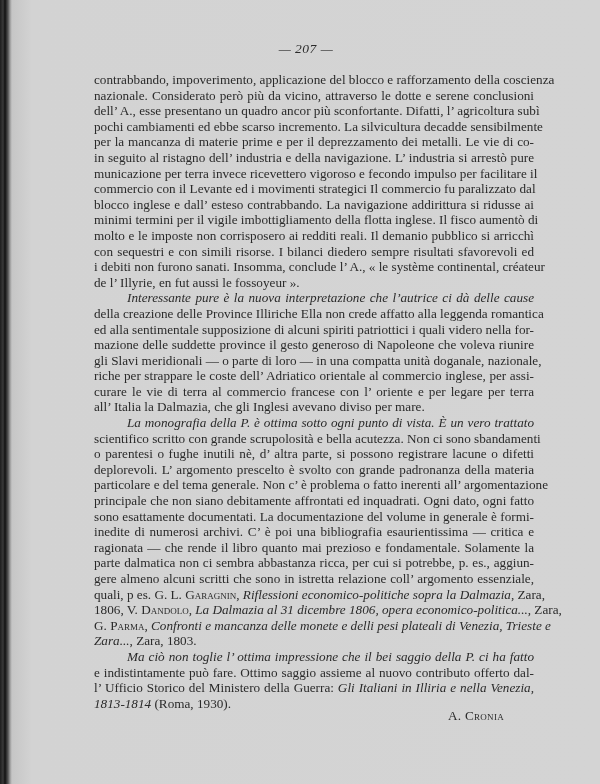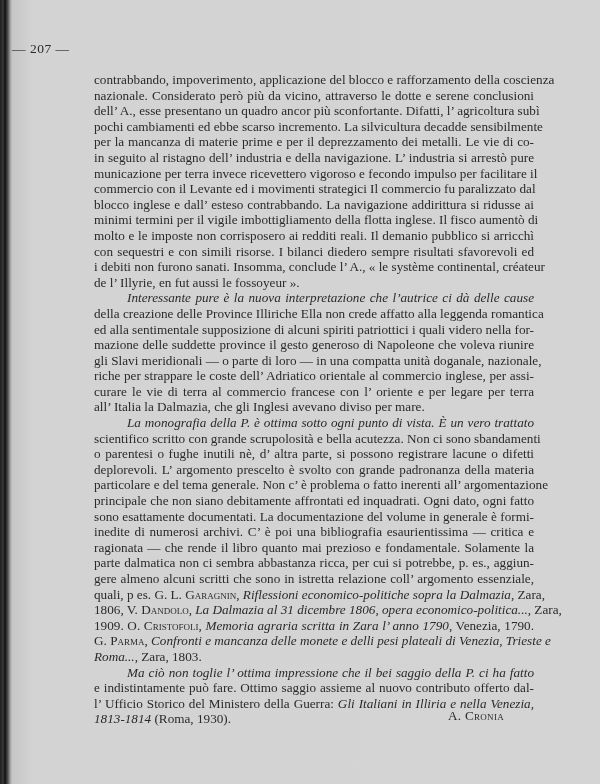--- a/index.html
+++ b/index.html
@@ -13,21 +13,21 @@
   .binding {
     position: absolute; left: 0; top: 0; width: 12px; height: 784px;
     background: linear-gradient(to right, #1e1e1e 0px, #3a3a3a 3px, #111 5px, #555 8px, #9a9a9a 10px, #c8c8c8 12px);
   }
   .page {
     position: absolute; left: 12px; top: 0; right: 0; bottom: 0;
     background: linear-gradient(to right, #c6c6c6 0px, #d3d3d3 20px, #d4d4d4 100%);
   }
   .page-number {
     position: absolute; top: 41px; left: 0; right: 0;
-    font-size: 13.5px; letter-spacing: 0.5px;
+    text-align: center; font-size: 13.5px; letter-spacing: 0.5px; font-style: italic;
   }
   .body-text {
     position: absolute; left: 65px; top: 72px; width: 440px;
     font-size: 13.2px; line-height: 15.6px;
     text-align: justify;
     margin-left: 17px;
   }
   .line {
     display: block; white-space: nowrap;
     text-align-last: justify; text-align: justify;
@@ -82,23 +82,22 @@
         <span class="line"><span>deplorevoli. L’ argomento prescelto è svolto con grande padronanza della materia</span></span>
         <span class="line"><span>particolare e del tema generale. Non c’ è problema o fatto inerenti all’ argomentazione</span></span>
         <span class="line"><span>principale che non siano debitamente affrontati ed inquadrati. Ogni dato, ogni fatto</span></span>
         <span class="line"><span>sono esattamente documentati. La documentazione del volume in generale è formi-</span></span>
         <span class="line"><span>inedite di numerosi archivi. C’ è poi una bibliografia esaurientissima — critica e</span></span>
         <span class="line"><span>ragionata — che rende il libro quanto mai prezioso e fondamentale. Solamente la</span></span>
         <span class="line"><span>parte dalmatica non ci sembra abbastanza ricca, per cui si potrebbe, p. es., aggiun-</span></span>
         <span class="line"><span>gere almeno alcuni scritti che sono in istretta relazione coll’ argomento essenziale,</span></span>
         <span class="line"><span>quali, p es. G. L. </span><span class="sc">Garagnin</span><span>, </span><span class="it">Riflessioni economico-politiche sopra la Dalmazia</span><span>, Zara,</span></span>
         <span class="line"><span>1806, V. </span><span class="sc">Dandolo</span><span>, </span><span class="it">La Dalmazia al 31 dicembre 1806, opera economico-politica...</span><span>, Zara,</span></span>
-        <span class="line"><span>1909. O. </span><span class="sc">Cristofoli</span><span>, </span><span class="it">Memoria agraria scritta in Zara l’ anno 1790</span><span>, Venezia, 1790.</span></span>
         <span class="line"><span>G. </span><span class="sc">Parma</span><span>, </span><span class="it">Confronti e mancanza delle monete e delli pesi plateali di Venezia, Trieste e</span></span>
-        <span class="line last"><span class="it">Roma...</span><span>, Zara, 1803.</span></span>
+        <span class="line last"><span class="it">Zara...</span><span>, Zara, 1803.</span></span>
       </div>
       <div>
         <span class="line indent"><span>Ma ciò non toglie l’ ottima impressione che il bei saggio della P. ci ha fatto</span></span>
         <span class="line"><span>e indistintamente può fare. Ottimo saggio assieme al nuovo contributo offerto dal-</span></span>
         <span class="line"><span>l’ Ufficio Storico del Ministero della Guerra: </span><span class="it">Gli Italiani in Illiria e nella Venezia,</span></span>
         <span class="line last"><span class="it">1813-1814</span><span> (Roma, 1930).</span></span>
       </div>
     </div>
   <div class="signature">A. Cronia</div>
 </div>

